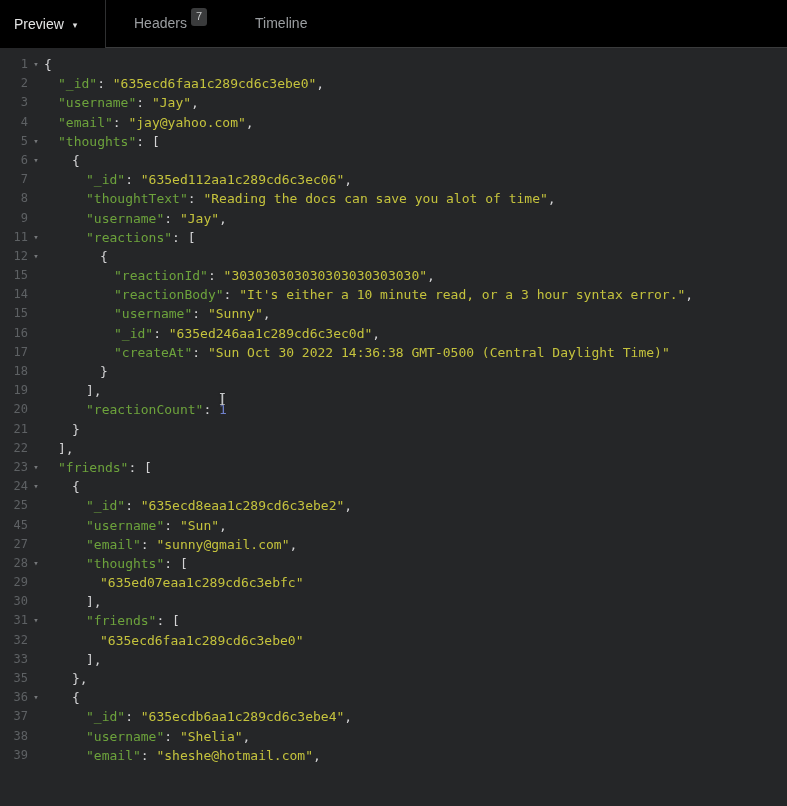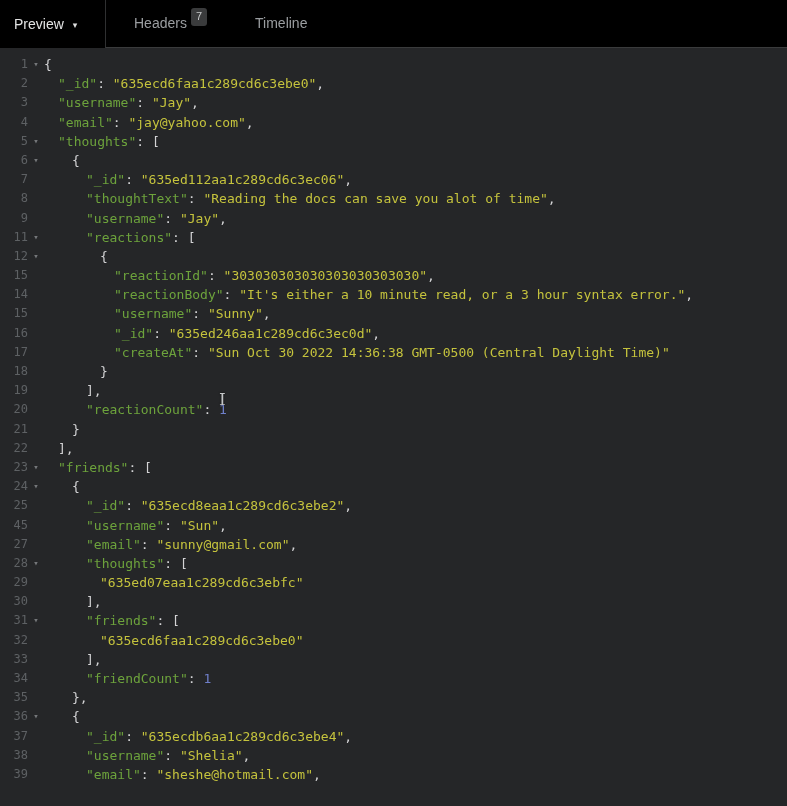--- a/index.html
+++ b/index.html
@@ -170,21 +170,20 @@
     <div class="code-line"><span class="gutter-num">24</span><span class="gutter-fold">▾</span><span class="line-content" style="padding-left: 28px;"><span class="tok-p">{</span></span></div>
     <div class="code-line"><span class="gutter-num">25</span><span class="gutter-fold"></span><span class="line-content" style="padding-left: 42px;"><span class="tok-k">"_id"</span><span class="tok-p">: </span><span class="tok-s">"635ecd8eaa1c289cd6c3ebe2"</span><span class="tok-p">,</span></span></div>
     <div class="code-line"><span class="gutter-num">45</span><span class="gutter-fold"></span><span class="line-content" style="padding-left: 42px;"><span class="tok-k">"username"</span><span class="tok-p">: </span><span class="tok-s">"Sun"</span><span class="tok-p">,</span></span></div>
     <div class="code-line"><span class="gutter-num">27</span><span class="gutter-fold"></span><span class="line-content" style="padding-left: 42px;"><span class="tok-k">"email"</span><span class="tok-p">: </span><span class="tok-s">"sunny@gmail.com"</span><span class="tok-p">,</span></span></div>
     <div class="code-line"><span class="gutter-num">28</span><span class="gutter-fold">▾</span><span class="line-content" style="padding-left: 42px;"><span class="tok-k">"thoughts"</span><span class="tok-p">: [</span></span></div>
     <div class="code-line"><span class="gutter-num">29</span><span class="gutter-fold"></span><span class="line-content" style="padding-left: 56px;"><span class="tok-s">"635ed07eaa1c289cd6c3ebfc"</span></span></div>
     <div class="code-line"><span class="gutter-num">30</span><span class="gutter-fold"></span><span class="line-content" style="padding-left: 42px;"><span class="tok-p">],</span></span></div>
     <div class="code-line"><span class="gutter-num">31</span><span class="gutter-fold">▾</span><span class="line-content" style="padding-left: 42px;"><span class="tok-k">"friends"</span><span class="tok-p">: [</span></span></div>
     <div class="code-line"><span class="gutter-num">32</span><span class="gutter-fold"></span><span class="line-content" style="padding-left: 56px;"><span class="tok-s">"635ecd6faa1c289cd6c3ebe0"</span></span></div>
     <div class="code-line"><span class="gutter-num">33</span><span class="gutter-fold"></span><span class="line-content" style="padding-left: 42px;"><span class="tok-p">],</span></span></div>
-    <div class="code-line"><span class="gutter-num">34</span><span class="gutter-fold"></span><span class="line-content" style="padding-left: 42px;"><span class="tok-k">"friendCount"</span><span class="tok-p">: </span><span class="tok-n">1</span></span></div>
     <div class="code-line"><span class="gutter-num">35</span><span class="gutter-fold"></span><span class="line-content" style="padding-left: 28px;"><span class="tok-p">},</span></span></div>
     <div class="code-line"><span class="gutter-num">36</span><span class="gutter-fold">▾</span><span class="line-content" style="padding-left: 28px;"><span class="tok-p">{</span></span></div>
     <div class="code-line"><span class="gutter-num">37</span><span class="gutter-fold"></span><span class="line-content" style="padding-left: 42px;"><span class="tok-k">"_id"</span><span class="tok-p">: </span><span class="tok-s">"635ecdb6aa1c289cd6c3ebe4"</span><span class="tok-p">,</span></span></div>
     <div class="code-line"><span class="gutter-num">38</span><span class="gutter-fold"></span><span class="line-content" style="padding-left: 42px;"><span class="tok-k">"username"</span><span class="tok-p">: </span><span class="tok-s">"Shelia"</span><span class="tok-p">,</span></span></div>
     <div class="code-line"><span class="gutter-num">39</span><span class="gutter-fold"></span><span class="line-content" style="padding-left: 42px;"><span class="tok-k">"email"</span><span class="tok-p">: </span><span class="tok-s">"sheshe@hotmail.com"</span><span class="tok-p">,</span></span></div>
   </div>
 
 <div class="mouse-ibeam">I</div>
 
 </body></html>

